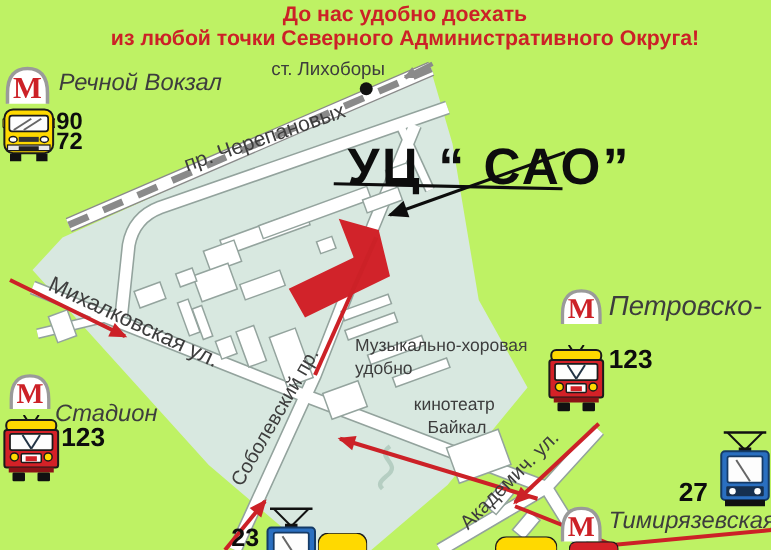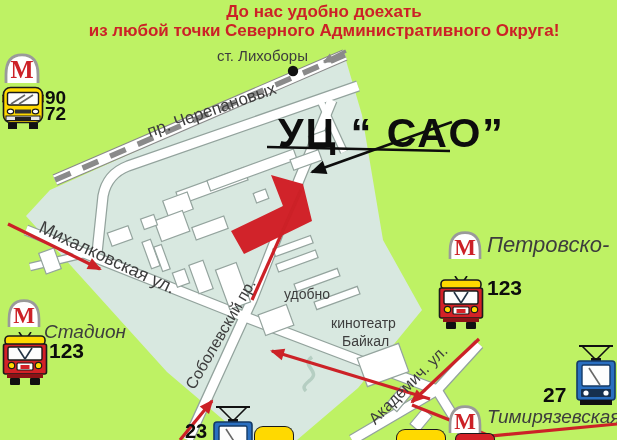--- a/index.html
+++ b/index.html
@@ -120,28 +120,30 @@
 
   <div class="title" style="left:278px;top:110px">УЦ “ САО”</div>
 
   <div class="lbl" style="left:217px;top:48px;font-size:15px">ст. Лихоборы</div>
 
   <div class="lbl rot" style="left:145px;top:124px;font-size:17px;transform:rotate(-19deg)">пр. Черепановых</div>
   <div class="lbl rot" style="left:44px;top:218px;font-size:18px;transform:rotate(25deg)">Михалковская ул.</div>
   <div class="lbl rot" style="left:183px;top:384px;font-size:16px;transform:rotate(-60deg)">Соболевский пр.</div>
   <div class="lbl rot" style="left:366px;top:416px;font-size:16px;transform:rotate(-45deg)">Академич. ул.</div>
 
+  <div class="lbl" style="left:284px;top:269px;font-size:14px">Музыкально-хоровая</div>
   <div class="lbl" style="left:284px;top:287px;font-size:14px">удобно</div>
   <div class="lbl" style="left:331px;top:316px;font-size:14px">кинотеатр</div>
   <div class="lbl" style="left:342px;top:334px;font-size:14px">Байкал</div>
 
   <svg class="abs" style="left:3px;top:52px" width="38" height="32" viewBox="0 0 40 34">
     <path d="M3 33 L3 24 Q3 3 20 3 Q37 3 37 24 L37 33" fill="#fff" stroke="#9a9a9a" stroke-width="3"></path>
     <text x="20" y="28" text-anchor="middle" font-family="Liberation Serif,serif" font-weight="bold" font-size="26" fill="#cc2127">М</text>
   </svg>
+  <div class="lbl it" style="left:47px;top:57px;font-size:19px">Речной Вокзал</div>
 
   <svg class="abs" style="left:2px;top:86px" width="42" height="44" viewBox="0 0 42 44">
     <rect x="0" y="9" width="4" height="7" rx="1" fill="#ffd900" stroke="#1a1a1a" stroke-width="1"></rect>
     <rect x="38" y="9" width="4" height="7" rx="1" fill="#ffd900" stroke="#1a1a1a" stroke-width="1"></rect>
     <rect x="1.5" y="1.5" width="39" height="35" rx="7" fill="#ffd900" stroke="#1a1a1a" stroke-width="1.6"></rect>
     <rect x="5.5" y="6.5" width="31" height="12.5" rx="2" fill="#fdfdfd" stroke="#1a1a1a" stroke-width="1.4"></rect>
     <line x1="9" y1="18" x2="23" y2="9" stroke="#666" stroke-width="1.6"></line>
     <line x1="17" y1="18" x2="31" y2="9" stroke="#666" stroke-width="1.6"></line>
     <ellipse cx="8.5" cy="25.5" rx="3.2" ry="2.4" fill="#fff" stroke="#1a1a1a" stroke-width="1.2"></ellipse>
     <ellipse cx="33.5" cy="25.5" rx="3.2" ry="2.4" fill="#fff" stroke="#1a1a1a" stroke-width="1.2"></ellipse>

